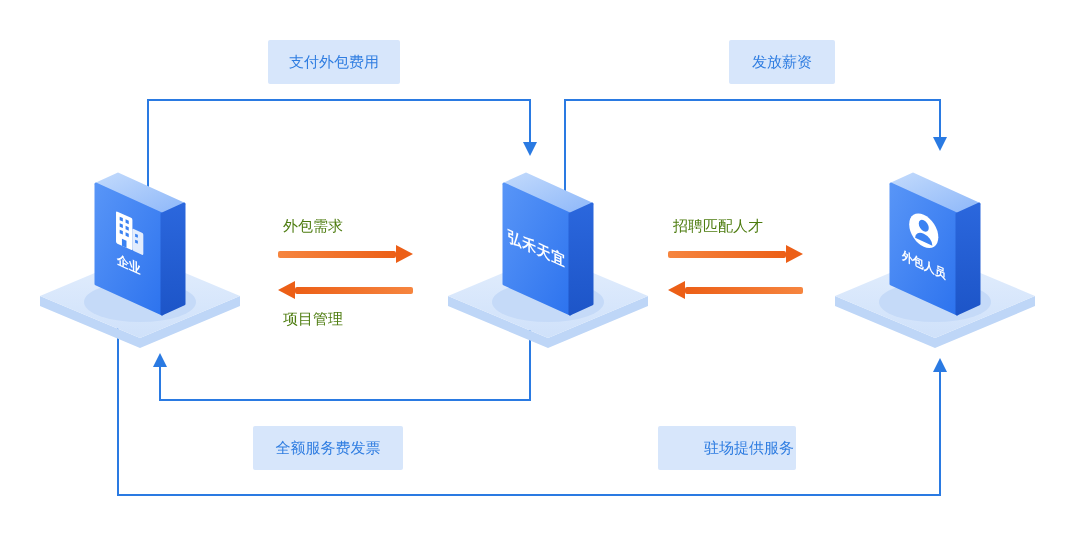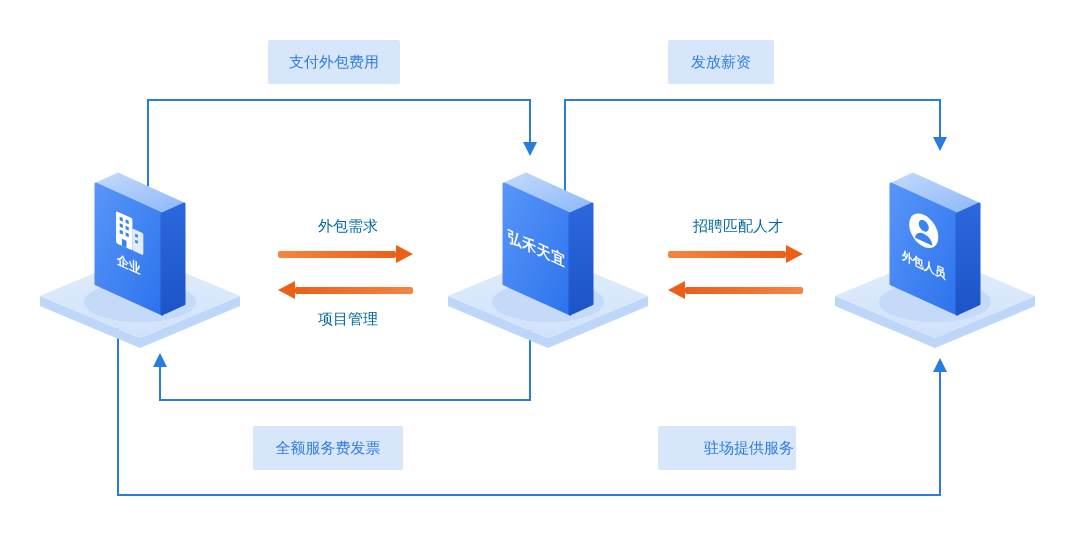--- a/index.html
+++ b/index.html
@@ -22,22 +22,22 @@
   
   .flow-label {
     position:absolute; z-index:3; background:#d7e6fb; color:#2f7de1;
     font-size:15px; font-weight:500; border-radius:2px;
     display:flex; align-items:center; justify-content:center;
     height:44px;
   }
 
   
   .exchange-label {
-    position:absolute; z-index:3; color:#0369a1; font-size:15px;
-    text-align:center; line-height:20px;
+    position:absolute; z-index:3; color:#4d7c0f; font-size:15px;
+    text-align:left; line-height:20px;
   }
 
   
   .orange-arrow { position:absolute; z-index:3; display:flex; align-items:center; height:18px; }
   .orange-arrow .shaft { height:7px; width:118px; border-radius:2px; }
   .orange-arrow .head  { width:0; height:0; border-top:9px solid transparent; border-bottom:9px solid transparent; }
   .orange-arrow.dir-right .shaft { background:linear-gradient(90deg,#f6853f,#ec5f17); }
   .orange-arrow.dir-right .head  { border-left:17px solid #ec5f17; }
   .orange-arrow.dir-left  .shaft { background:linear-gradient(270deg,#f6853f,#ec5f17); }
   .orange-arrow.dir-left  .head  { border-right:17px solid #ec5f17; }
@@ -132,21 +132,21 @@
           <circle cx="36" cy="32" r="16" fill="#ffffff"></circle>
           <circle cx="36" cy="27" r="5.5" fill="#3b82f2"></circle>
           <path d="M26.5 43 a9.5 8 0 0 1 19 0 z" fill="#3b82f2"></path>
         </g>
         <text class="cube-label" x="36" y="70" font-size="12">外包人员</text>
       </g>
     </svg>
   </div>
 
   <div class="flow-label" style="left:268px; top:40px; width:132px;">支付外包费用</div>
-  <div class="flow-label" style="left:668px; top:40px; width:106px;font-family:Liberation Serif, serif;">发放薪资</div>
+  <div class="flow-label" style="left:729px; top:40px; width:106px;font-family:Liberation Serif, serif;">发放薪资</div>
   <div class="flow-label" style="left:253px; top:426px; width:150px;">全额服务费发票</div>
   <div class="flow-label" style="left:658px; top:426px; width:138px;padding-left:44px;">驻场提供服务</div>
 
   <div class="exchange-label" style="left:283px; top:216px; width:130px;">外包需求</div>
   <div class="orange-arrow dir-right" style="left:278px; top:245px;">
     <div class="shaft"></div>
     <div class="head"></div>
   </div>
   <div class="orange-arrow dir-left" style="left:278px; top:281px;">
     <div class="head"></div>

